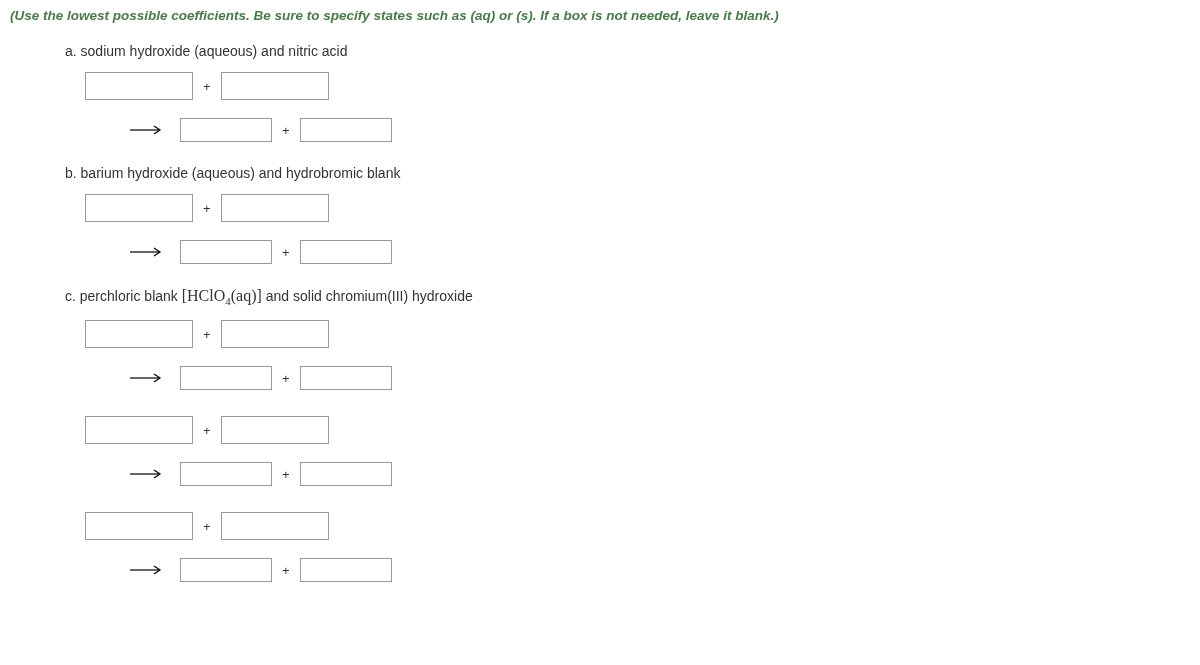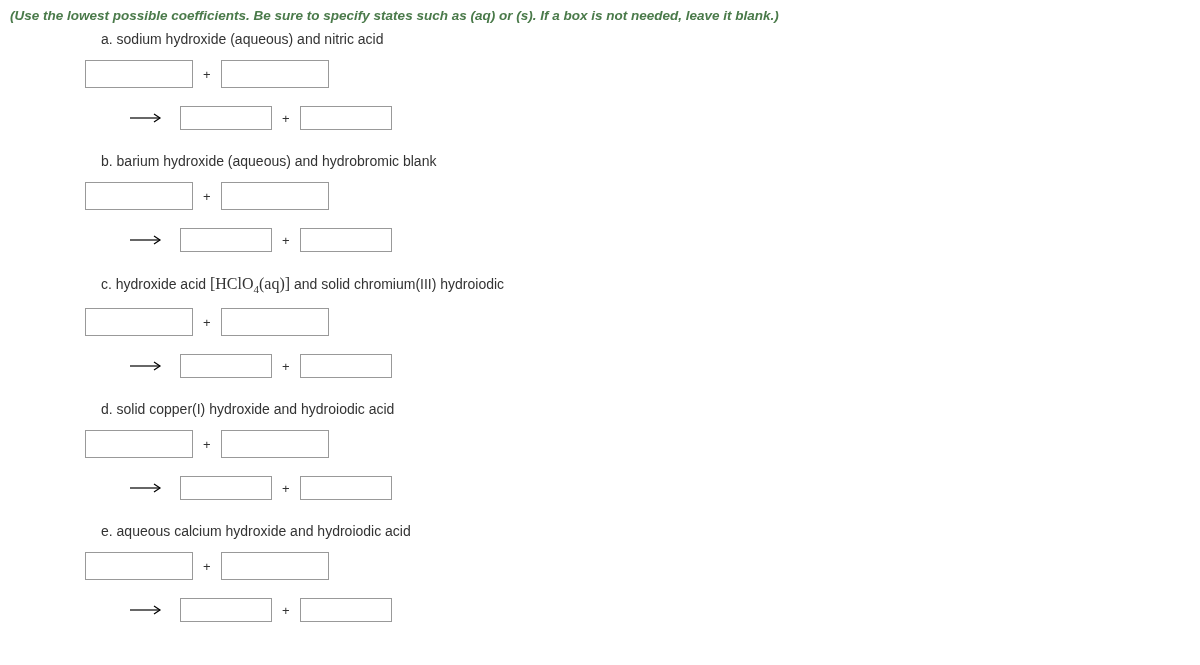--- a/index.html
+++ b/index.html
@@ -12,32 +12,31 @@
       font-size: 14px;
       color: #333;
       background: #fff;
       padding: 8px 10px;
       width: 1200px;
     }
     .instructions {
       font-style: italic;
       font-weight: bold;
       color: #4a7a4a;
-      margin-bottom: 8px;
+      margin-bottom: 20px;
       font-size: 13.5px;
     }
     .problem {
       margin-left: 55px;
       margin-bottom: 18px;
     }
     .prompt {
       color: #333;
       margin-bottom: 10px;
       font-size: 14px;
-      margin-left: 36px;
     }
     .reaction-row {
       display: flex;
       align-items: center;
       margin-left: 20px;
       margin-bottom: 10px;
       height: 34px;
     }
     .reaction-row.products {
       margin-left: 65px;
@@ -124,68 +123,60 @@
     </span>
     <input class="input-box small" type="text" value="" style="">
     <span class="plus">+</span>
     <input class="input-box small" type="text" value="" style="">
   </div>
 </div>
 
 <div class="problem">
   <div class="prompt">
     <span>c.</span>
-    <span>hydroxide acid </span><span class="formula"><span>[</span><span>HClO</span><span class="sub">4</span><span>(aq)</span><span>]</span></span><span> and solid chromium(III) hydroiodic</span>
+    <span>perchloric blank </span><span class="formula"><span>[</span><span>HClO</span><span class="sub">4</span><span>(aq)</span><span>]</span></span><span> and solid chromium(III) hydroxide</span>
   </div>
   <div class="reaction-row">
     <input class="input-box" type="text" value="" style="">
     <span class="plus">+</span>
     <input class="input-box" type="text" value="" style="">
   </div>
   <div class="reaction-row products">
     <span class="arrow">
       <svg viewBox="0 0 36 10">
           <line x1="0" y1="5" x2="30" y2="5" stroke="#000" stroke-width="1.2"></line>
           <polyline points="24,1 30,5 24,9" fill="none" stroke="#000" stroke-width="1.2"></polyline>
         </svg>
     </span>
     <input class="input-box small" type="text" value="" style="">
     <span class="plus">+</span>
     <input class="input-box small" type="text" value="" style="">
   </div>
 </div>
 
 <div class="problem">
-  <div class="prompt">
-    <span>d.</span>
-    <span>solid copper(I) hydroxide and hydroiodic acid</span>
-  </div>
   <div class="reaction-row">
     <input class="input-box" type="text" value="" style="">
     <span class="plus">+</span>
     <input class="input-box" type="text" value="" style="">
   </div>
   <div class="reaction-row products">
     <span class="arrow">
       <svg viewBox="0 0 36 10">
           <line x1="0" y1="5" x2="30" y2="5" stroke="#000" stroke-width="1.2"></line>
           <polyline points="24,1 30,5 24,9" fill="none" stroke="#000" stroke-width="1.2"></polyline>
         </svg>
     </span>
     <input class="input-box small" type="text" value="" style="">
     <span class="plus">+</span>
     <input class="input-box small" type="text" value="" style="">
   </div>
 </div>
 
 <div class="problem">
-  <div class="prompt">
-    <span>e.</span>
-    <span>aqueous calcium hydroxide and hydroiodic acid</span>
-  </div>
   <div class="reaction-row">
     <input class="input-box" type="text" value="" style="">
     <span class="plus">+</span>
     <input class="input-box" type="text" value="" style="">
   </div>
   <div class="reaction-row products">
     <span class="arrow">
       <svg viewBox="0 0 36 10">
           <line x1="0" y1="5" x2="30" y2="5" stroke="#000" stroke-width="1.2"></line>
           <polyline points="24,1 30,5 24,9" fill="none" stroke="#000" stroke-width="1.2"></polyline>

